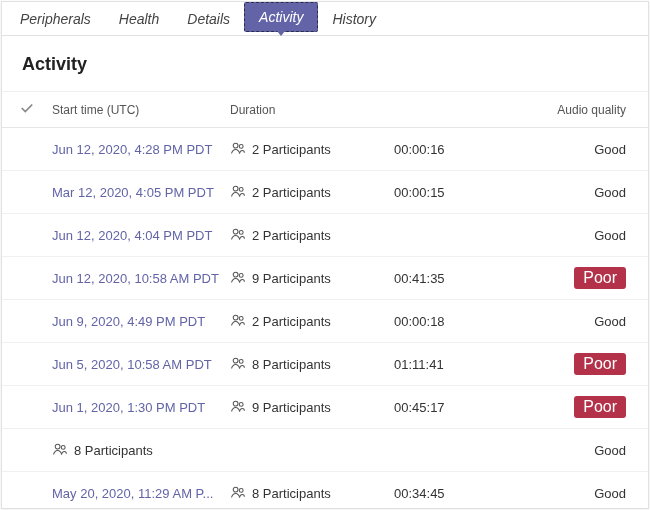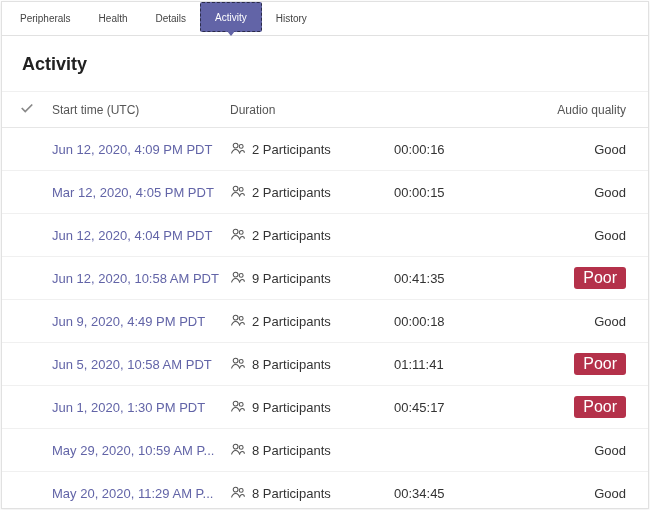--- a/index.html
+++ b/index.html
@@ -22,26 +22,27 @@
   }
   .tabs {
     display: flex;
     height: 34px;
     border-bottom: 1px solid #e1e1e1;
     background: #fff;
     padding-left: 4px;
   }
   .tab {
     padding: 0 14px;
-    font-size: 10px;
+    font-size: 14px;
     color: #444;
     display: flex;
     align-items: center;
     cursor: pointer;
     height: 100%;
+    font-style: italic;
   }
   .tab.active {
     background: #6264a7;
     color: #fff;
     border: 1px dashed #2b2c4a;
     border-radius: 2px;
     position: relative;
     height: 30px;
     margin-top: 0px;
   }
@@ -148,21 +149,21 @@
         </span>
       </div>
       <div class="cell col-start">Start time (UTC)</div>
       <div class="cell col-dur">Duration</div>
       <div class="cell col-qual">Audio quality</div>
     </div>
 
     <div id="rows-host">
         <div class="row">
           <div class="cell col-check"></div>
-          <div class="cell col-start"><span class="start-link">Jun 12, 2020, 4:09 PM PDT</span></div>
+          <div class="cell col-start"><span class="start-link">Jun 12, 2020, 4:28 PM PDT</span></div>
           <div class="cell col-part">
             <span class="people-icon"><svg viewBox="0 0 20 20">
                 <circle cx="7" cy="7" r="3"></circle>
                 <circle cx="14" cy="8" r="2.4"></circle>
                 <path d="M2 17c0-2.8 2.5-5 5-5s5 2.2 5 5"></path>
                 <path d="M12 17c0-2.2 1.6-4 3.5-4s2.5 1.3 2.5 3"></path>
               </svg></span>
             <span>2 Participants</span>
           </div>
           <div class="cell col-dur">00:00:16</div>
@@ -252,21 +253,20 @@
                 <path d="M2 17c0-2.8 2.5-5 5-5s5 2.2 5 5"></path>
                 <path d="M12 17c0-2.2 1.6-4 3.5-4s2.5 1.3 2.5 3"></path>
               </svg></span>
             <span>9 Participants</span>
           </div>
           <div class="cell col-dur">00:45:17</div>
           <div class="cell col-qual"><span class="badge-poor">Poor</span></div>
         </div>
         <div class="row">
           <div class="cell col-check"></div>
-          <div class="cell col-start"><span class="start-link">May 29, 2020, 10:59 AM P...</span></div>
           <div class="cell col-part">
             <span class="people-icon"><svg viewBox="0 0 20 20">
                 <circle cx="7" cy="7" r="3"></circle>
                 <circle cx="14" cy="8" r="2.4"></circle>
                 <path d="M2 17c0-2.8 2.5-5 5-5s5 2.2 5 5"></path>
                 <path d="M12 17c0-2.2 1.6-4 3.5-4s2.5 1.3 2.5 3"></path>
               </svg></span>
             <span>8 Participants</span>
           </div>
           <div class="cell col-qual"><span class="quality-good">Good</span></div>

